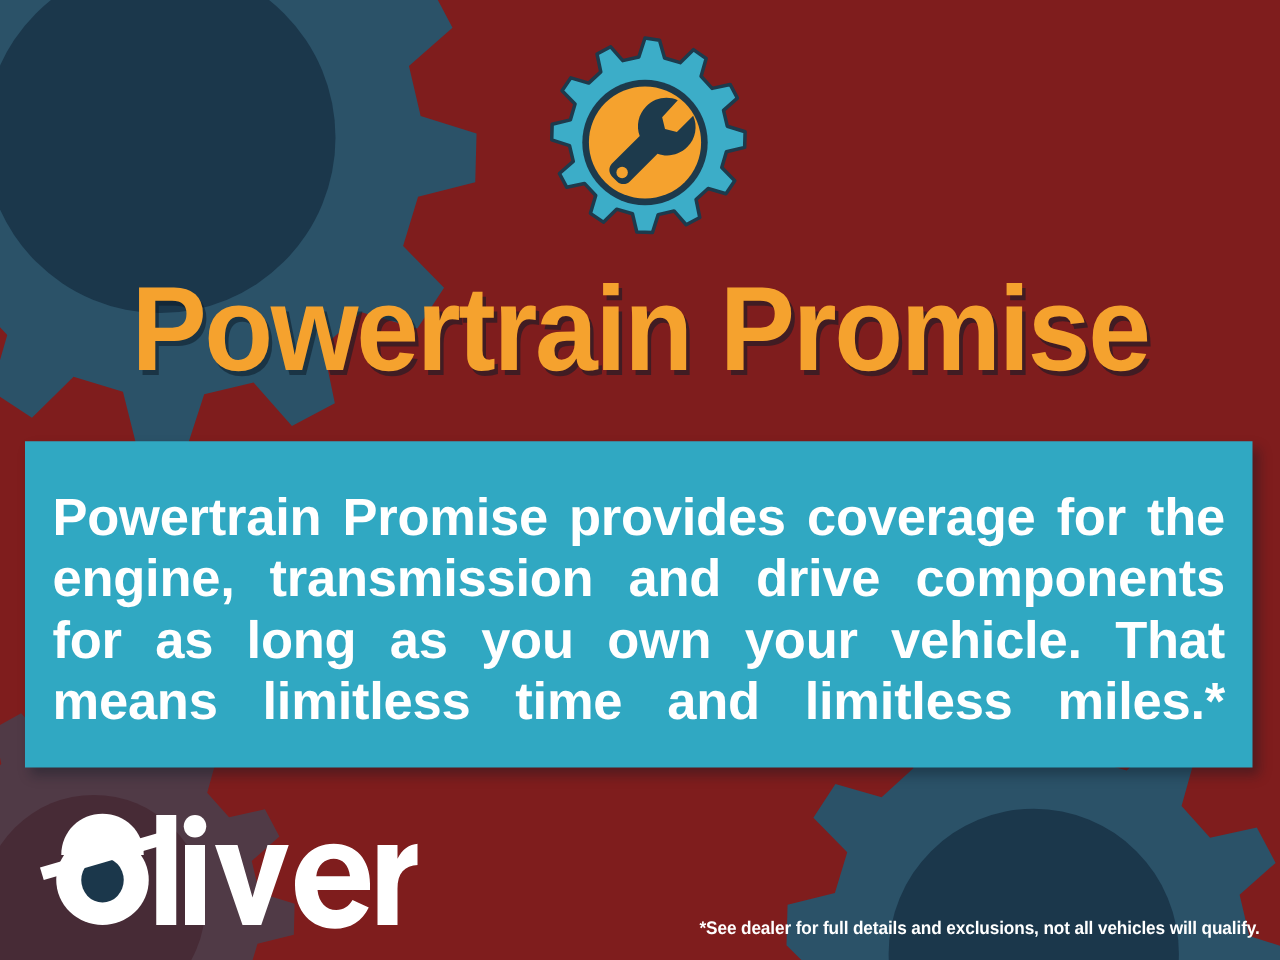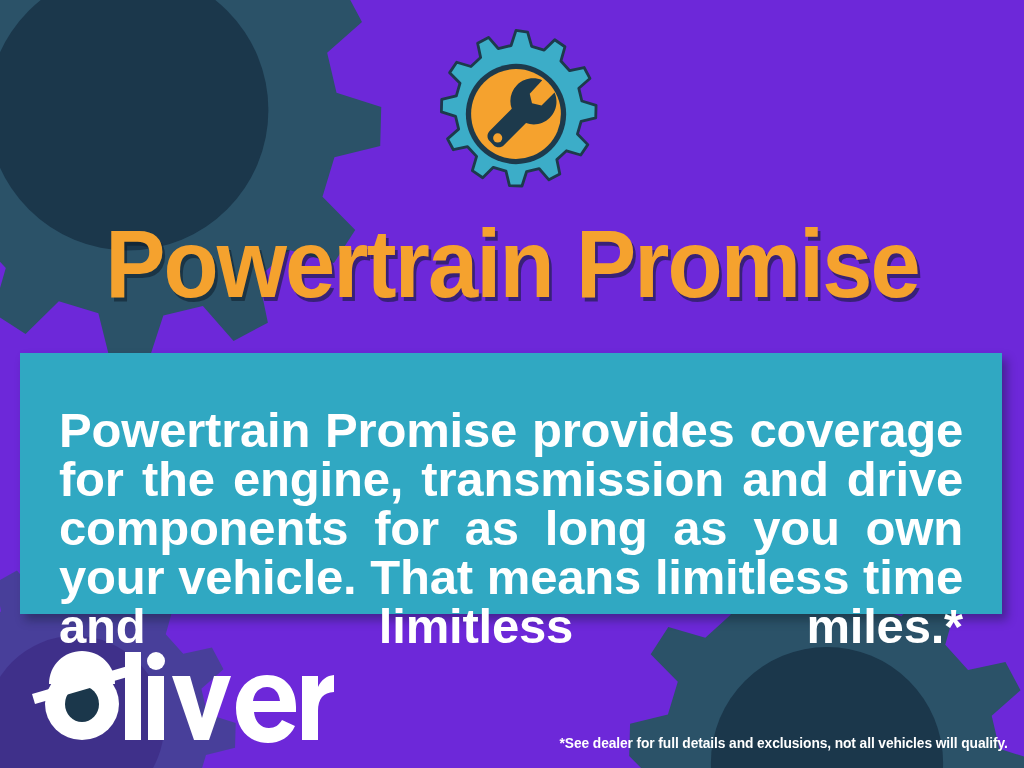--- a/index.html
+++ b/index.html
@@ -5,21 +5,21 @@
   html, body {
     margin: 0;
     padding: 0;
     background: #16293a;
   }
   #stage {
     position: relative;
     width: 1024px;
     height: 768px;
     overflow: hidden;
-    background: #6d28d9;
+    background: #7f1d1d;
     font-family: "Liberation Sans", sans-serif;
     -webkit-font-smoothing: antialiased;
   }
 
   
   .bg-layer {
     position: absolute;
     inset: 0;
     overflow: hidden;
     pointer-events: none;
@@ -69,23 +69,23 @@
     left: 20px;
     top: 353px;
     width: 982px;
     height: 261px;
     background: #30a8c2;
     box-shadow: 5px 6px 9px rgba(10,24,34,.38);
     box-sizing: border-box;
     padding: 36px 22px 0 22px;
   }
   #body-text {
-    margin: 17px;
+    margin: 0;
     color: #ffffff;
-    font-size: 49px;
+    font-size: 42px;
     line-height: 49px;
     font-weight: 700;
     text-align: justify;
     text-justify: inter-word;
     letter-spacing: -0.2px;
   }
   #body-text::after {
     content: "";
     display: inline-block;
     width: 100%;

